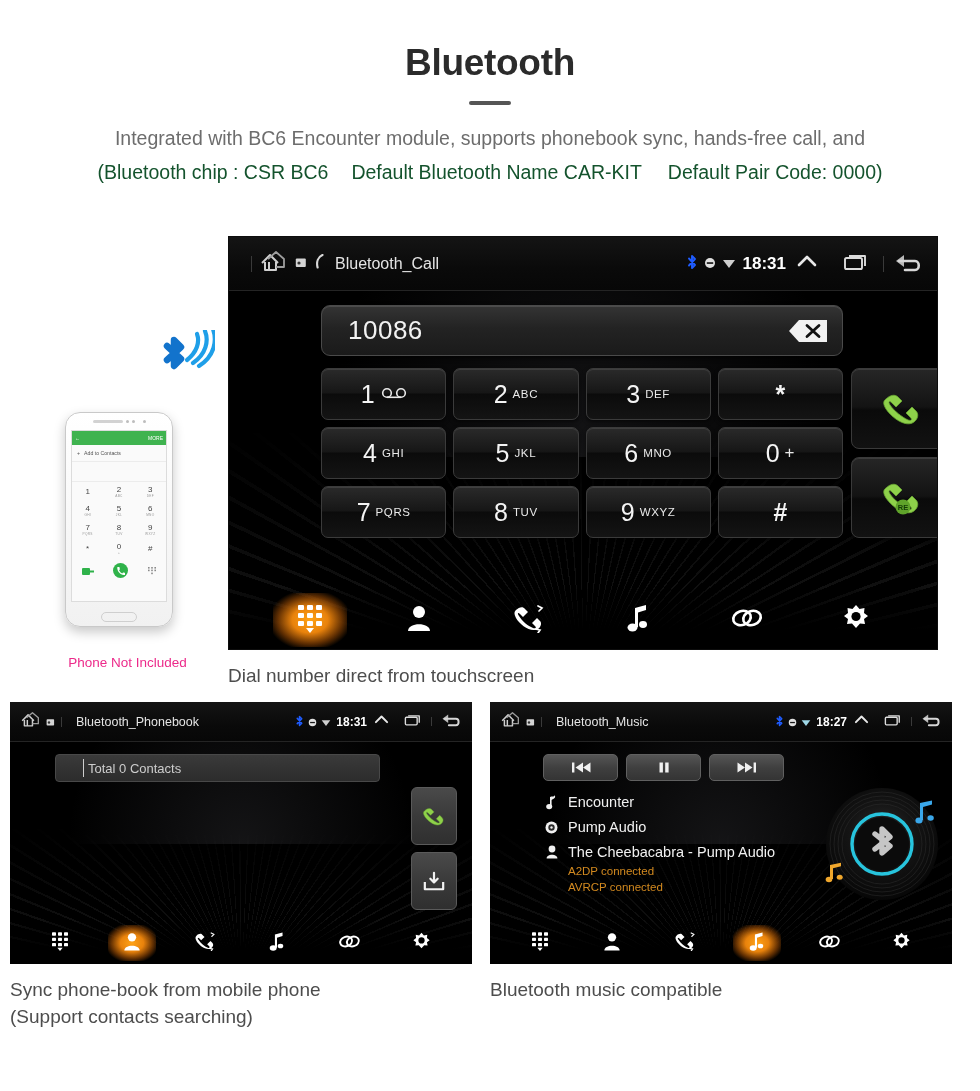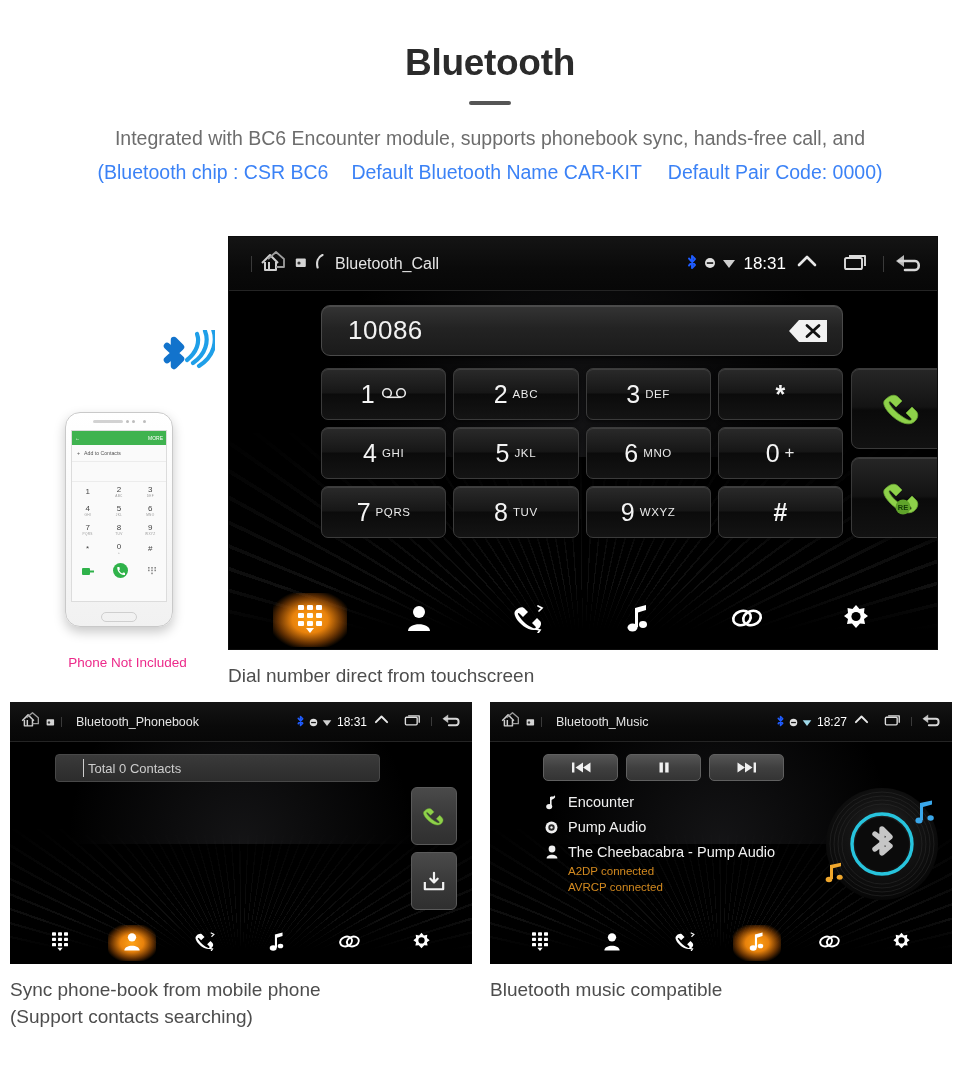--- a/index.html
+++ b/index.html
@@ -19,21 +19,21 @@
   }
   .hdr-rule {
     width: 42px; height: 4px; background: #555;
     margin: 17px auto 0; border-radius: 2px;
   }
   .hdr-sub {
     margin-top: 19px; font-size: 19.5px; color: #6d6d6d;
     line-height: 29px; padding: 0 40px;
   }
   .hdr-spec {
-    margin-top: 5px; font-size: 19.5px; color: #3b82f6;
+    margin-top: 5px; font-size: 19.5px; color: #14532d;
     line-height: 29px; white-space: nowrap;
   }
   .hdr-spec .sp { display: inline-block; }
   .gap-a { display:inline-block; width: 23px; }
   .gap-b { display:inline-block; width: 26px; }
 
   
   .unit {
     position: absolute;
     background: #000;
@@ -41,21 +41,21 @@
   }
   .unit .statusbar {
     position: absolute; left: 0; top: 0; width: 100%;
     display: flex; align-items: center;
     background: linear-gradient(#141414, #0a0a0a 60%, #070707);
     border-bottom: 1px solid #242424;
   }
   .sb-left { display: flex; align-items: center; flex: 1 1 auto; min-width: 0; }
   .sb-right { display: flex; align-items: center; }
   .sb-title { color: #e4e4e4; white-space: nowrap; }
-  .sb-time { color: #fff; font-weight: normal; }
+  .sb-time { color: #fff; font-weight: bold; }
   .sb-div {
     width: 1px; background: #3a3a3a; align-self: stretch;
     margin: 6px 7px;
   }
 
   
   .screen {
     position: absolute; left: 0; width: 100%;
     background: #000;
     overflow: hidden;

